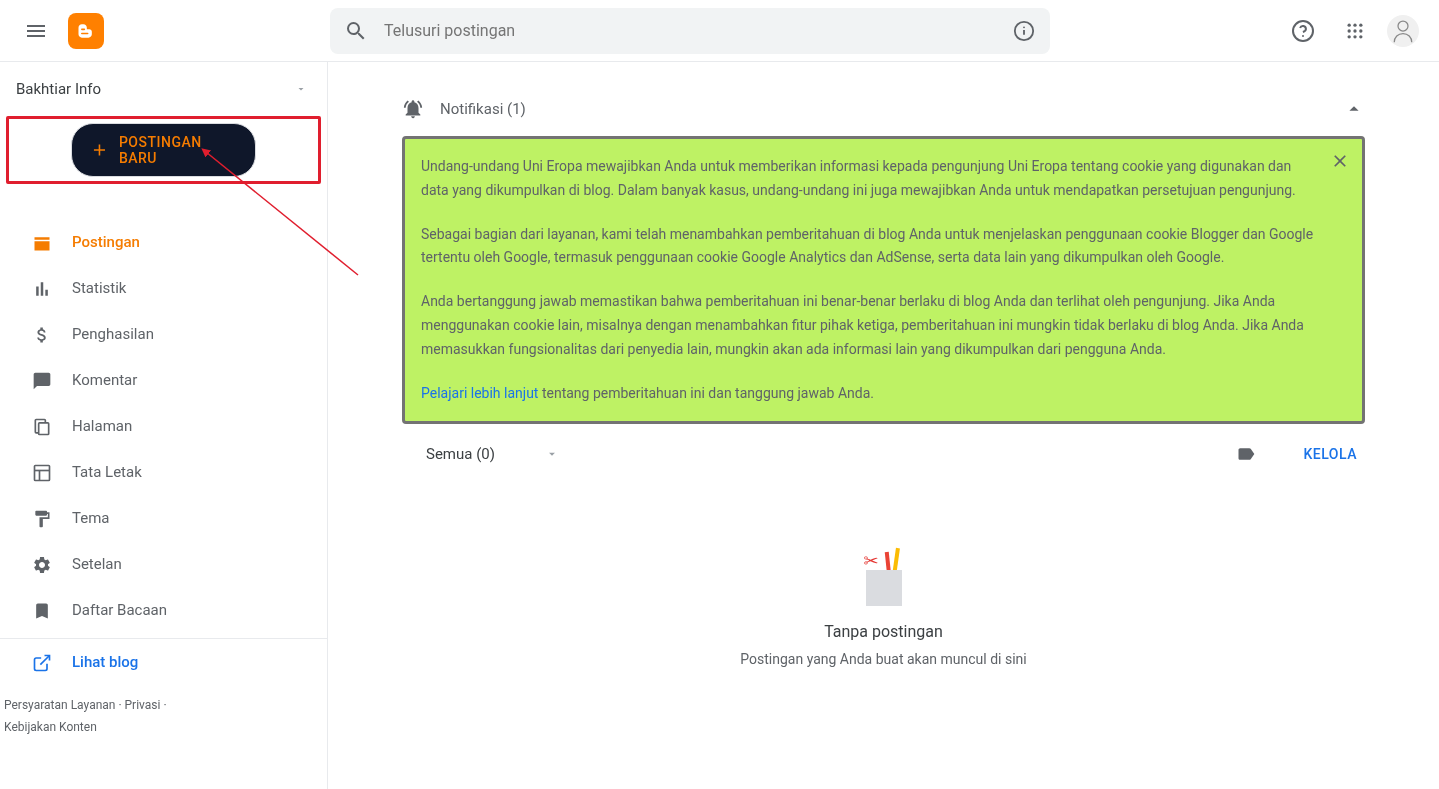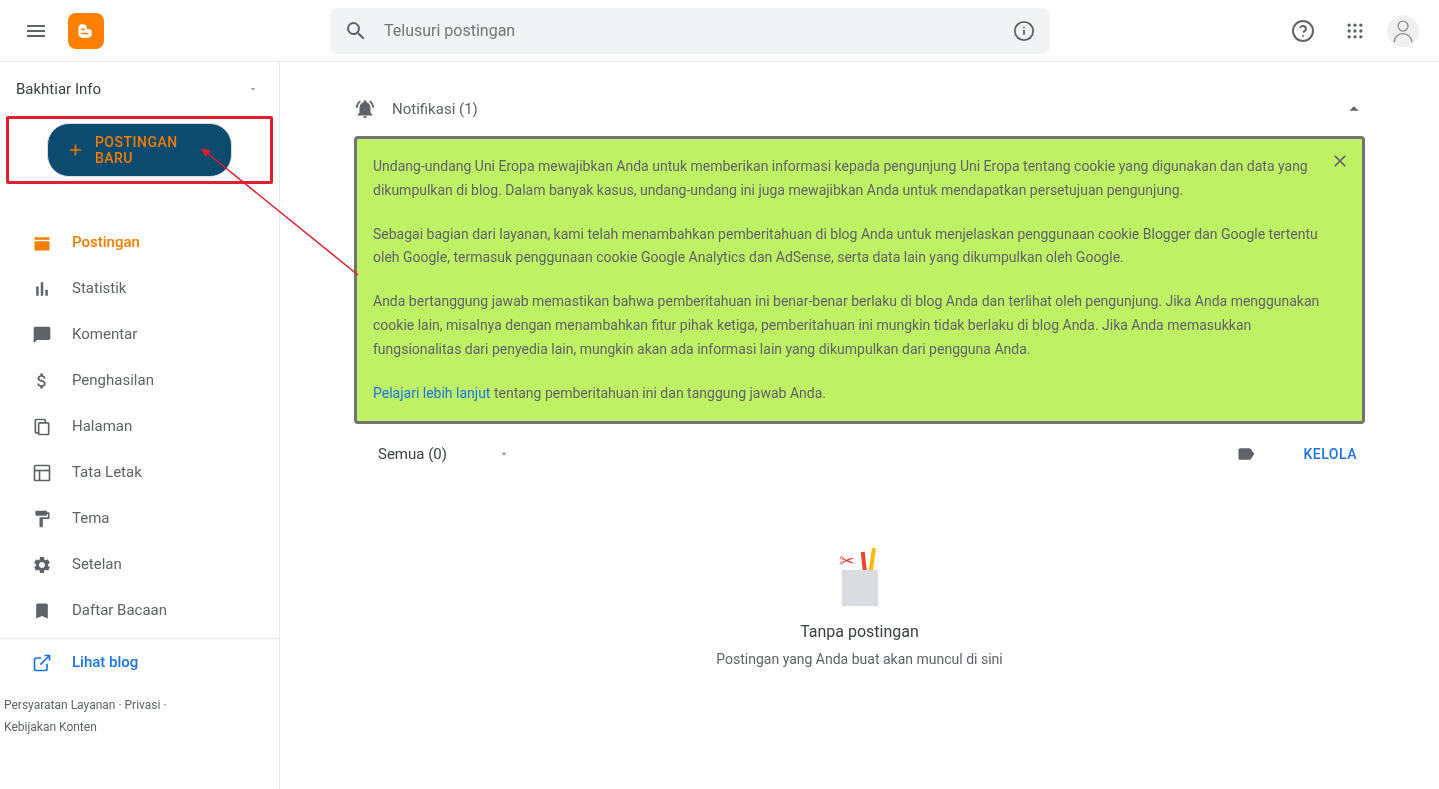--- a/index.html
+++ b/index.html
@@ -108,21 +108,21 @@
   align-items: center;
   justify-content: center;
 }
 
 .body-container {
   display: flex;
   height: calc(100% - 62px);
 }
 
 .sidebar {
-  width: 280px;
+  width: 328px;
   border-right: 1px solid #e8eaed;
   display: flex;
   flex-direction: column;
   padding-top: 4px;
 }
 
 .blog-selector {
   display: flex;
   align-items: center;
   justify-content: space-between;
@@ -142,21 +142,21 @@
 
 .new-post-btn {
   display: flex;
   align-items: center;
   justify-content: center;
   gap: 10px;
   border: 1px solid #dadce0;
   border-radius: 22px;
   padding: 10px 18px;
   cursor: pointer;
-  background: #0c4a6e;
+  background: #0f172a;
   margin: 0 auto;
   width: 185px;
 }
 
 .new-post-btn span {
   color: #f57c00;
   font-weight: 500;
   font-size: 14px;
   letter-spacing: 0.5px;
 }
@@ -462,32 +462,32 @@
         <div class="nav-icon">
             <svg width="20" height="20" viewBox="0 0 24 24" fill="#5f6368">
               <path d="M5 9h3v11H5zm5.5-5h3v16h-3zM16 13h3v7h-3z"></path>
             </svg>
           </div>
         <span>Statistik</span>
       </div>
       <div class="nav-item">
         <div class="nav-icon">
             <svg width="20" height="20" viewBox="0 0 24 24" fill="#5f6368">
+              <path d="M11.8 10.9c-2.27-.59-3-1.2-3-2.15 0-1.09 1.01-1.85 2.7-1.85 1.78 0 2.44.85 2.5 2.1h2.21c-.07-1.72-1.12-3.3-3.21-3.81V3h-3v2.16c-1.94.42-3.5 1.68-3.5 3.61 0 2.31 1.91 3.46 4.7 4.13 2.5.6 3 1.48 3 2.41 0 .69-.49 1.79-2.7 1.79-2.06 0-2.87-.92-2.98-2.1h-2.2c.12 2.19 1.76 3.42 3.68 3.83V21h3v-2.15c1.95-.37 3.5-1.5 3.5-3.55 0-2.84-2.43-3.81-4.7-4.4z"></path>
+            </svg>
+          </div>
+        <span>Penghasilan</span>
+      </div>
+      <div class="nav-item">
+        <div class="nav-icon">
+            <svg width="20" height="20" viewBox="0 0 24 24" fill="#5f6368">
               <path d="M20 2H4c-1.1 0-2 .9-2 2v18l4-4h14c1.1 0 2-.9 2-2V4c0-1.1-.9-2-2-2z"></path>
             </svg>
           </div>
         <span>Komentar</span>
-      </div>
-      <div class="nav-item">
-        <div class="nav-icon">
-            <svg width="20" height="20" viewBox="0 0 24 24" fill="#5f6368">
-              <path d="M11.8 10.9c-2.27-.59-3-1.2-3-2.15 0-1.09 1.01-1.85 2.7-1.85 1.78 0 2.44.85 2.5 2.1h2.21c-.07-1.72-1.12-3.3-3.21-3.81V3h-3v2.16c-1.94.42-3.5 1.68-3.5 3.61 0 2.31 1.91 3.46 4.7 4.13 2.5.6 3 1.48 3 2.41 0 .69-.49 1.79-2.7 1.79-2.06 0-2.87-.92-2.98-2.1h-2.2c.12 2.19 1.76 3.42 3.68 3.83V21h3v-2.15c1.95-.37 3.5-1.5 3.5-3.55 0-2.84-2.43-3.81-4.7-4.4z"></path>
-            </svg>
-          </div>
-        <span>Penghasilan</span>
       </div>
       <div class="nav-item">
         <div class="nav-icon">
             <svg width="20" height="20" viewBox="0 0 24 24" fill="none" stroke="#5f6368" stroke-width="2">
               <rect x="4" y="3" width="12" height="16" rx="1"></rect>
               <rect x="8" y="7" width="12" height="14" rx="1" fill="white"></rect>
             </svg>
           </div>
         <span>Halaman</span>
       </div>

